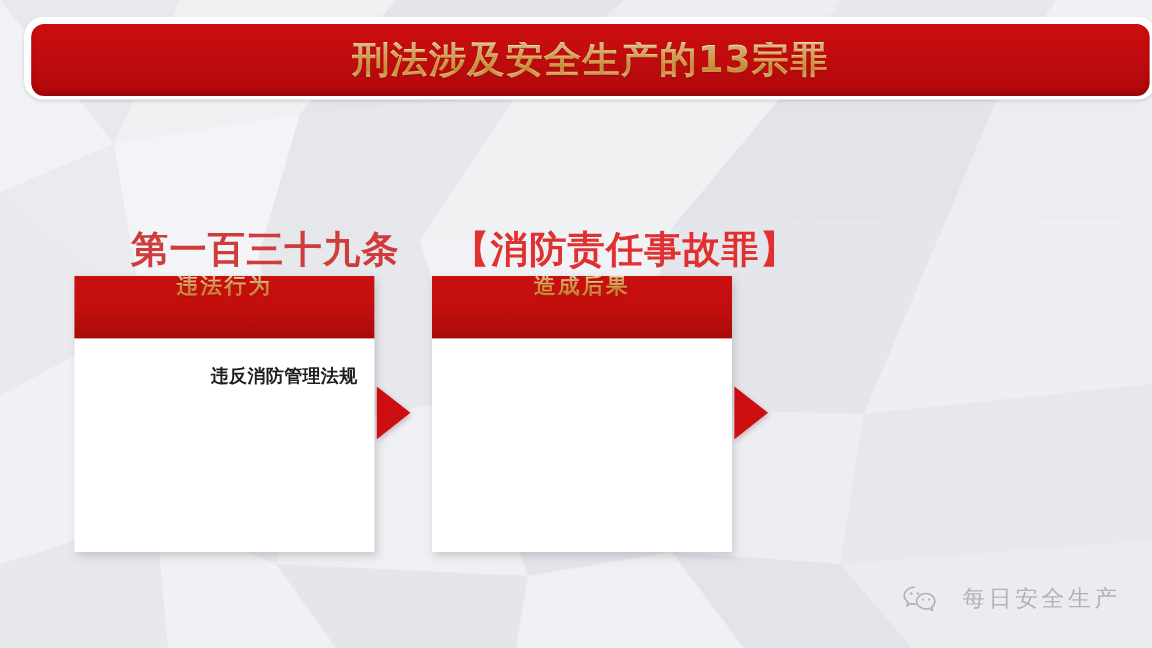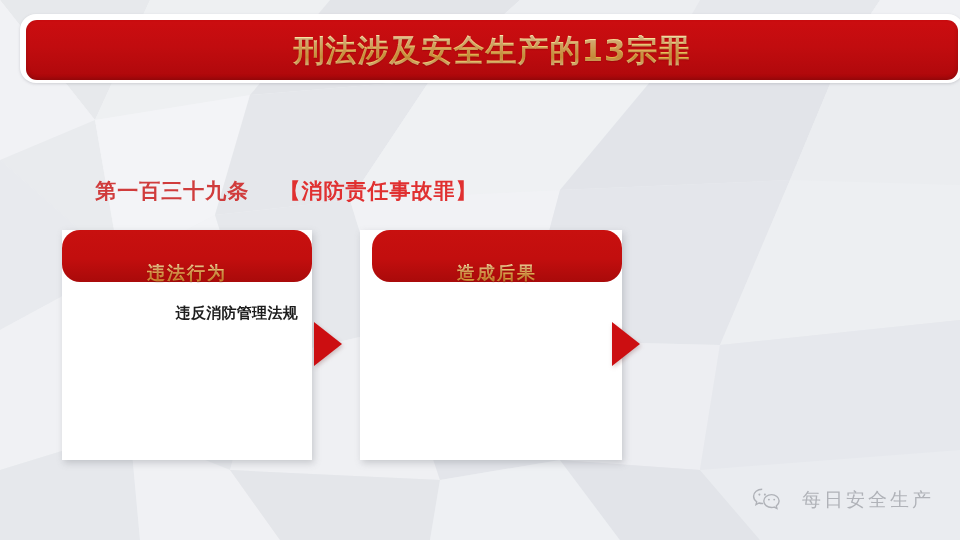--- a/index.html
+++ b/index.html
@@ -61,51 +61,50 @@
     background-clip: text;
     -webkit-text-fill-color: transparent;
     text-shadow: 0 1px 1px rgba(90,0,0,0.25);
   }
 
   
   .subtitle {
     position: absolute;
     left: 62px;
     top: 155px;
-    font-size: 21px;
+    font-size: 31px;
     font-weight: bold;
     color: #d03c3c;
     letter-spacing: 1px;
     white-space: pre;
     line-height: 1.15;
   }
   .subtitle .crime {
     color: #e03030;
   }
 
   
   .card {
     position: absolute;
     top: 230px;
     width: 250px;
     height: 230px;
     background: #ffffff;
     box-shadow: 2px 3px 7px rgba(110,112,120,0.30);
   }
   #card-0 { left: 62px; }
-  #card-1 { left: 360px; padding-left: 12px; }
+  #card-1 { left: 360px; }
   #card-2 { left: 646px; width: 250px; }
 
   .card-head {
     height: 52px;
     background: linear-gradient(180deg, #c8100f 0%, #c20e0e 55%, #a90a0a 100%);
     display: flex;
-    align-items: flex-end;
+    align-items: flex-start;
     justify-content: center;
-    border-radius: 18px;
   }
   .card-head-text {
     font-size: 18px;
     font-weight: bold;
     letter-spacing: 2px;
     line-height: 1;
     color: #edb154;
     background: linear-gradient(180deg, #f7dfa4 0%, #eab65b 45%, #d9922f 100%);
     -webkit-background-clip: text;
     background-clip: text;

